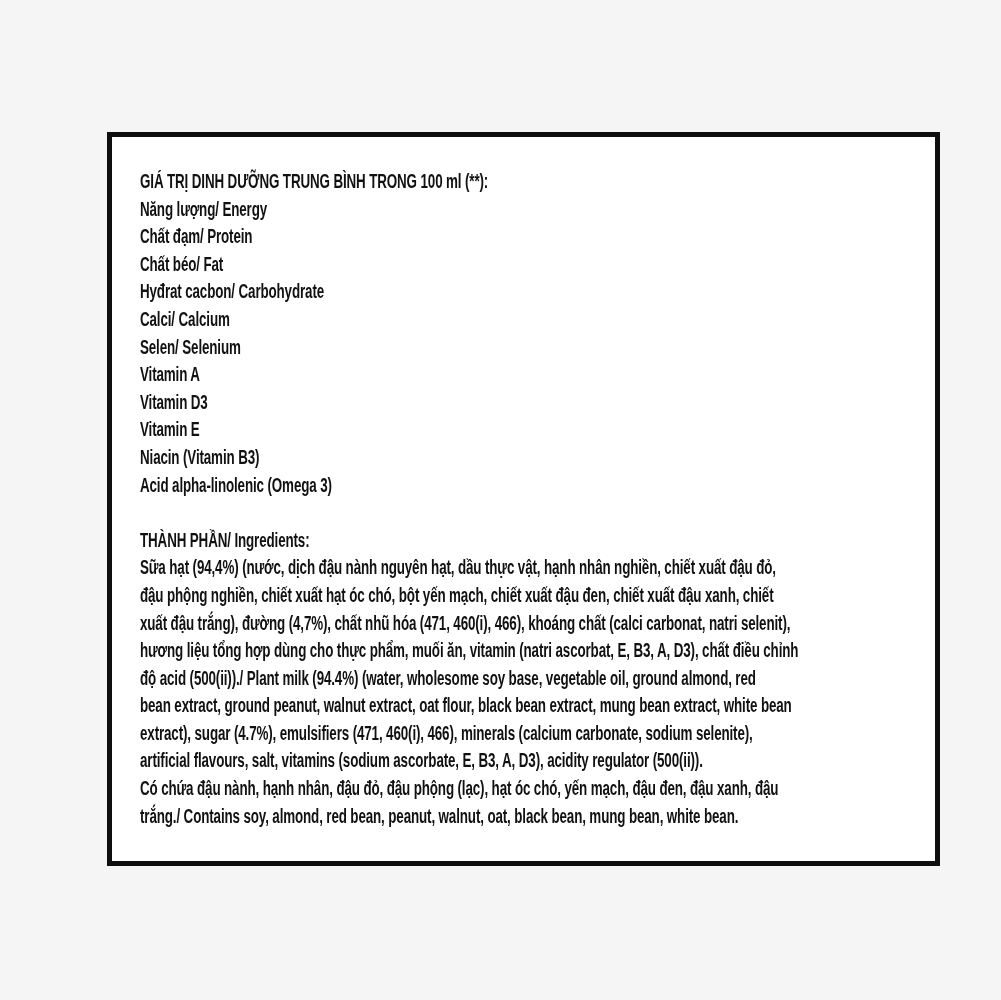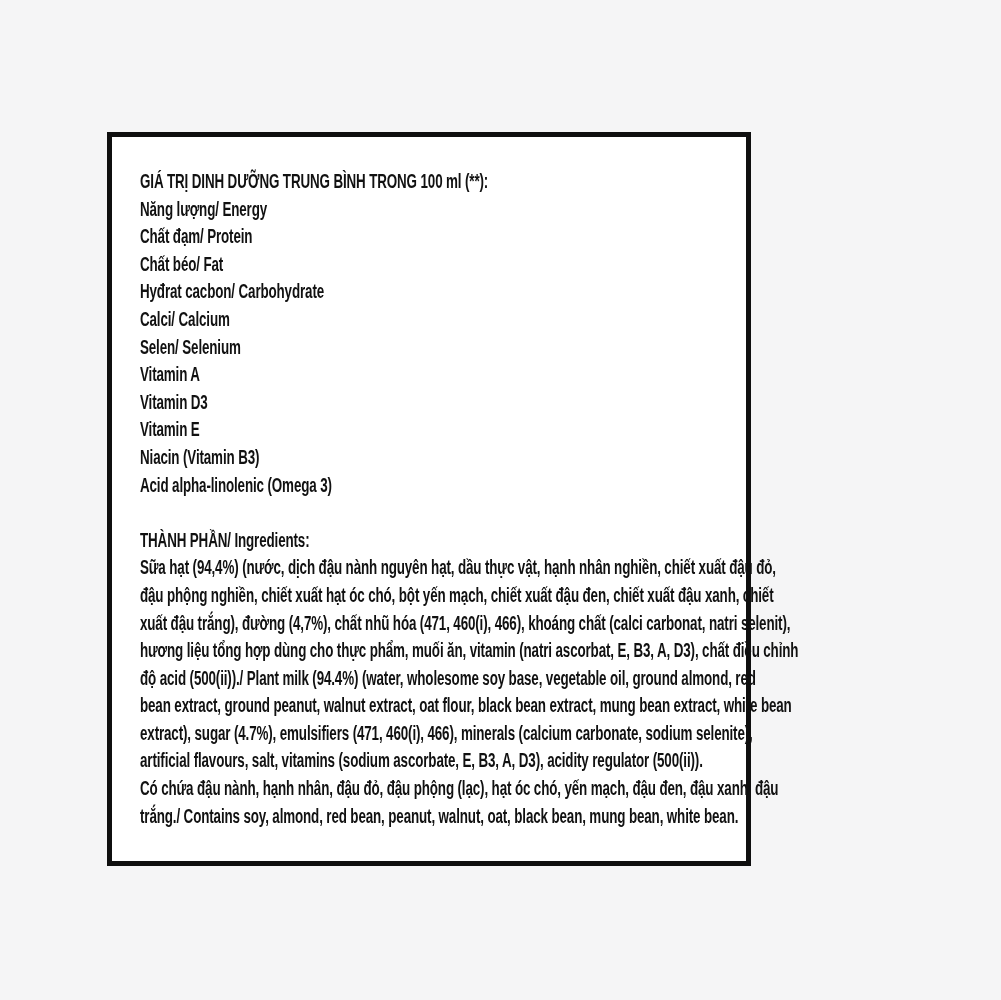--- a/index.html
+++ b/index.html
@@ -11,21 +11,21 @@
     height: 1000px;
     background: #f5f5f6;
     position: relative;
     overflow: hidden;
     font-family: "Liberation Sans", sans-serif;
   }
   .panel {
     position: absolute;
     left: 107px;
     top: 132px;
-    width: 644px;
+    width: 833px;
     height: 734px;
     box-sizing: border-box;
     border: 5px solid #0f0f0f;
     background: #ffffff;
   }
   .content {
     position: absolute;
     left: 28px;
     top: 31px;
     width: 1250px;               

